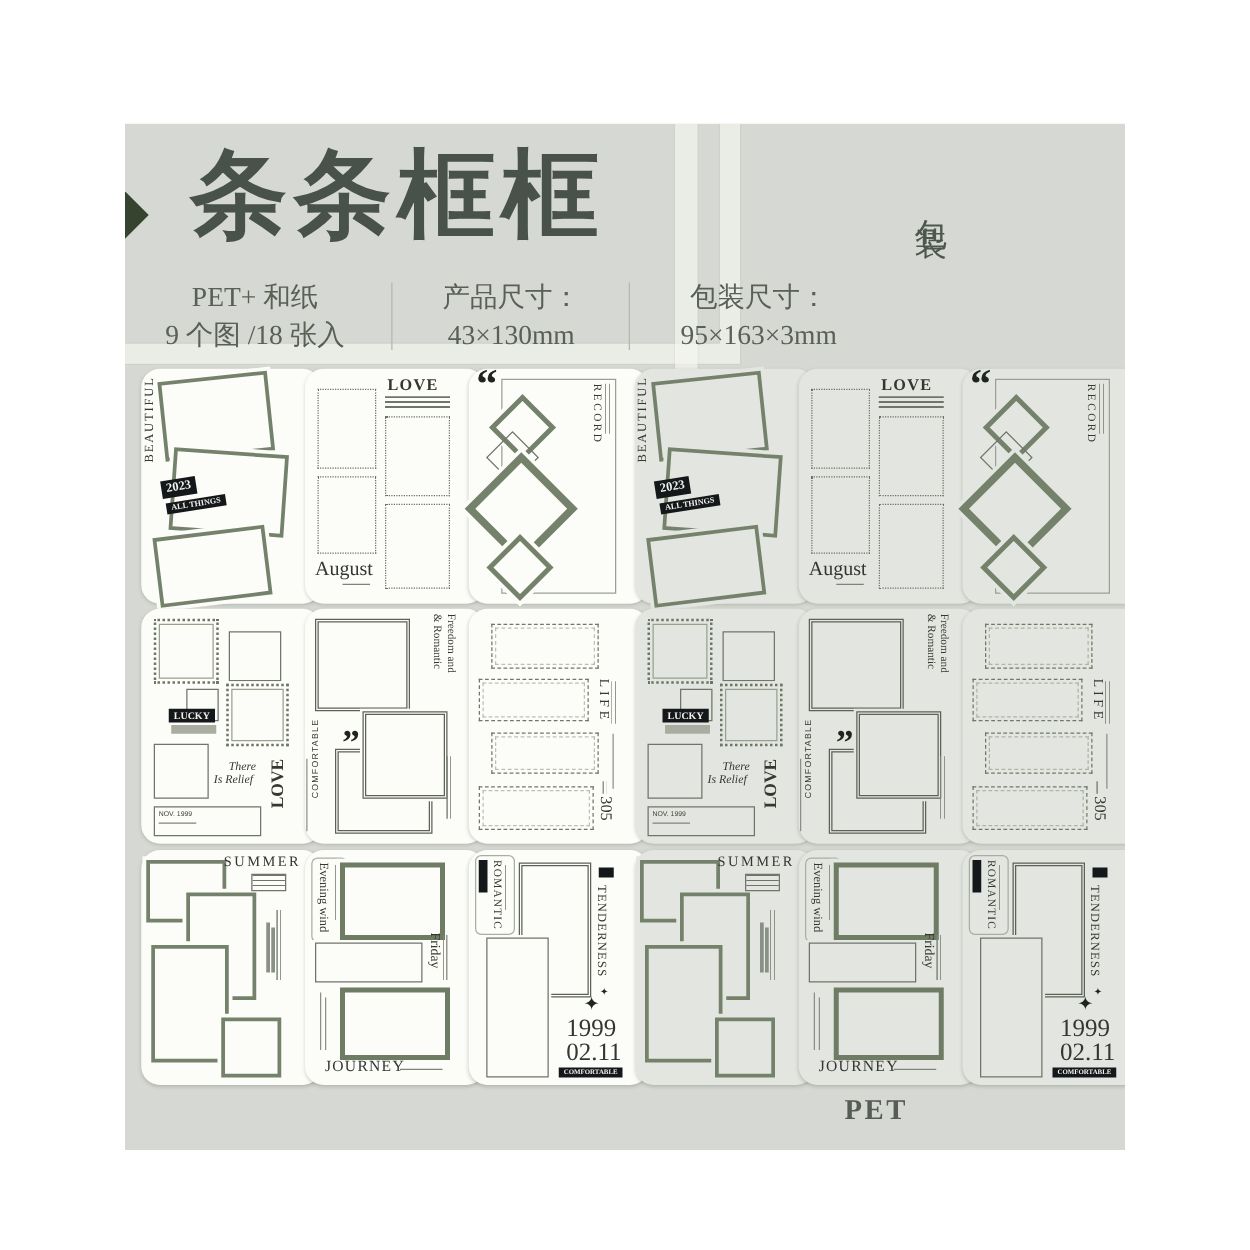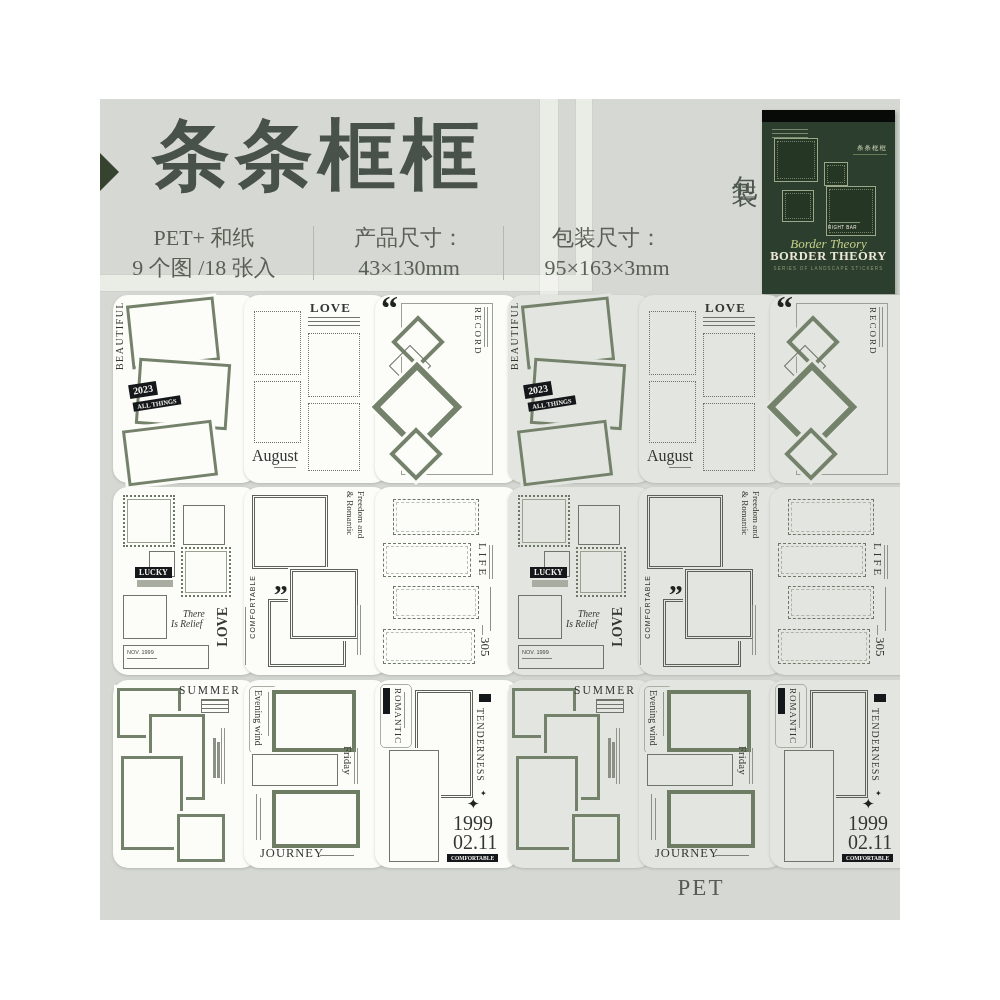--- a/index.html
+++ b/index.html
@@ -59,21 +59,21 @@
   .vl{background:#8b9086;width:1px;}
   .tl{background:repeating-linear-gradient(#6f756b 0 1px,transparent 1px 4px);}
   .vtl{background:repeating-linear-gradient(90deg,#80867b 0 1px,transparent 1px 3px);opacity:.85;}
   .bar{background:#8b9086;}
   .tiny{font-size:5.5px;color:#44483f;white-space:nowrap;}
   .glyph{color:#20241f;line-height:1;}
   .sticker{border:1px solid #a9aea3;border-radius:5px;background:var(--paper);box-shadow:0 0 0 2px var(--paper);}
   .txt{white-space:nowrap;}
   
   .group-label{position:absolute;width:386px;text-align:center;top:776px;font-size:23px;letter-spacing:2px;color:#565d55;font-family:"Liberation Serif","DejaVu Serif",serif;}
-  .gl-washi{left:13px;} .gl-pet{left:408px;}
+  .gl-washi{left:13px;} .gl-pet{left:408px;font-weight:bold;}
 </style>
 </head>
 <body>
 
 <div class="canvas">
   <div class="emboss emboss-a"></div>
   <div class="emboss emboss-b"></div>
 
   <div class="arrow"></div>
   <h1 class="title serif" style="margin:0;position:absolute;">条条框框</h1>
@@ -90,35 +90,20 @@
     </div>
     <div class="vdiv v2"></div>
     <div class="spec s3">
       <div>包装尺寸：</div>
       <div>95×163×3mm</div>
     </div>
   </div>
 
   <div class="pkg-side">包装</div>
 
-  <div class="package">
-    <div class="pkg-topband"></div>
-    <div class="pkg-lines"></div>
-    <div class="pkg-cn">条条框框</div>
-    <div class="pkg-cnline"></div>
-    <div class="pkg-f pf1"></div>
-    <div class="pkg-f pf2"></div>
-    <div class="pkg-f pf3"></div>
-    <div class="pkg-f pf4"></div>
-    <div class="pkg-minline"></div>
-    <div class="pkg-rightbar">RIGHT BAR</div>
-    <div class="pkg-script">Border Theory</div>
-    <div class="pkg-title">BORDER THEORY</div>
-    <div class="pkg-sub">SERIES OF LANDSCAPE STICKERS</div>
-  </div>
 
   <div id="sheets">
       <div class="sheet washi" style="left: 13px; top: 196px;">
         <div class="vtext serif r180" style="left: 1px; top: 6px; font-size: 10px; letter-spacing: 1.5px;">BEAUTIFUL</div>
         <div class="fr sage" style="left: 16px; top: 6px; width: 82px; height: 58px; transform: rotate(-6deg);"></div>
         <div class="fr sage" style="left: 24px; top: 66px; width: 86px; height: 60px; transform: rotate(4deg);"></div>
         <div class="fr sage" style="left: 12px; top: 130px; width: 84px; height: 50px; transform: rotate(-7deg);"></div>
         <div class="blabel" style="left: 16px; top: 88px; font-size: 10px; transform: rotate(-9deg);">2023</div>
         <div class="blabel" style="left: 20px; top: 104px; font-size: 6.5px; transform: rotate(-9deg);">ALL THINGS</div>
       </div>

